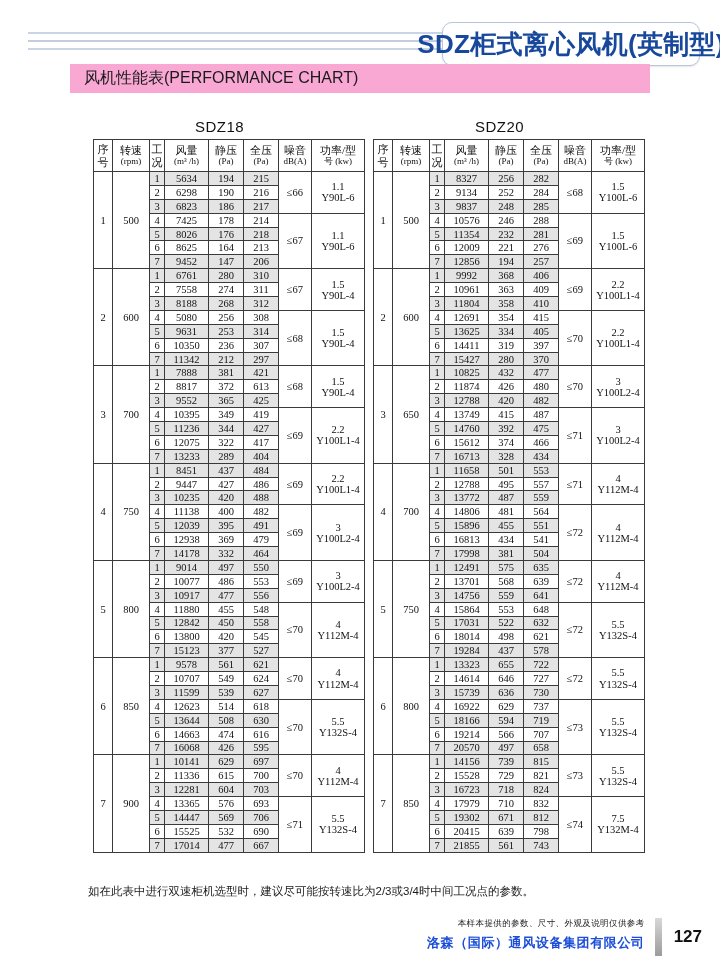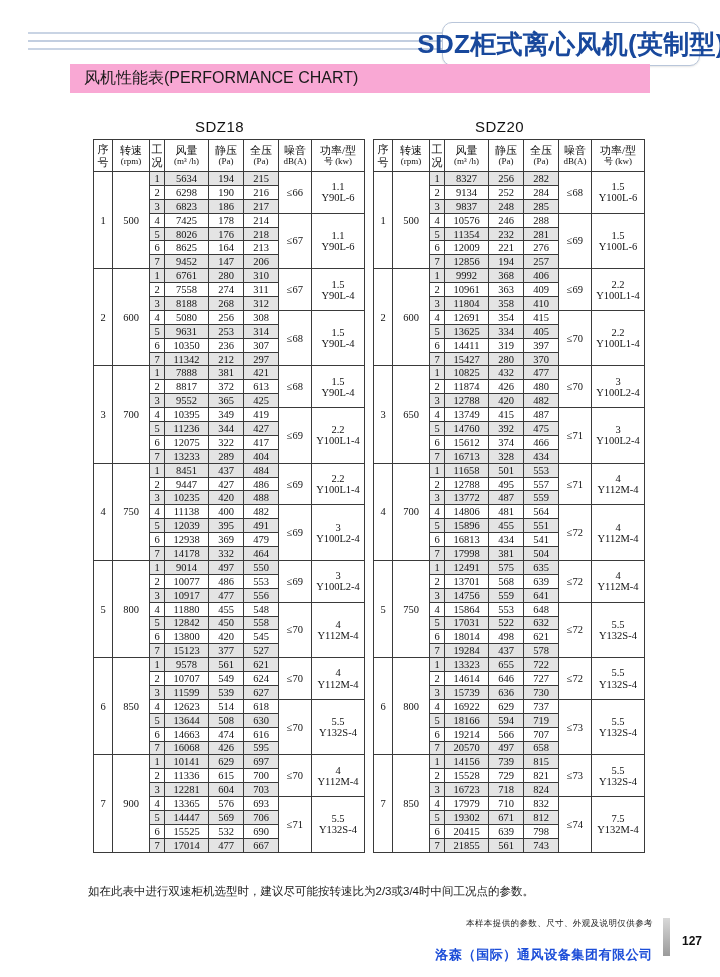--- a/index.html
+++ b/index.html
@@ -128,33 +128,33 @@
   .brand {
     position: absolute; top: 918px; left: 0; width: 720px; height: 46px;
   }
   .brand-inner {
     position: absolute; right: 18px; top: 0;
     display: flex; align-items: flex-start;
   }
   .brand-text { text-align: right; padding-right: 10px; }
   .brand-small {
     font-size: 8.5px; color: #222; letter-spacing: 0.4px;
-    white-space: nowrap; margin-bottom: 16px;
+    white-space: nowrap; margin-bottom: 4px;
   }
   .brand-big {
     font-size: 13px; color: #1d4ed8; font-weight: bold;
     white-space: nowrap; letter-spacing: 0.6px;
   }
   .brand-bar {
     width: 7px; height: 38px;
     background: linear-gradient(to bottom, #d8d8d8, #9b9b9b);
     margin-right: 12px;
   }
   .page-num {
-    font-size: 12px; color: #111; font-weight: bold;
+    font-size: 17px; color: #111; font-weight: bold;
     align-self: center;
   }
 </style>
 </head>
 <body>
 
 <div class="header-band">
   <div class="header-lines">
     <i></i>
       <i></i>

